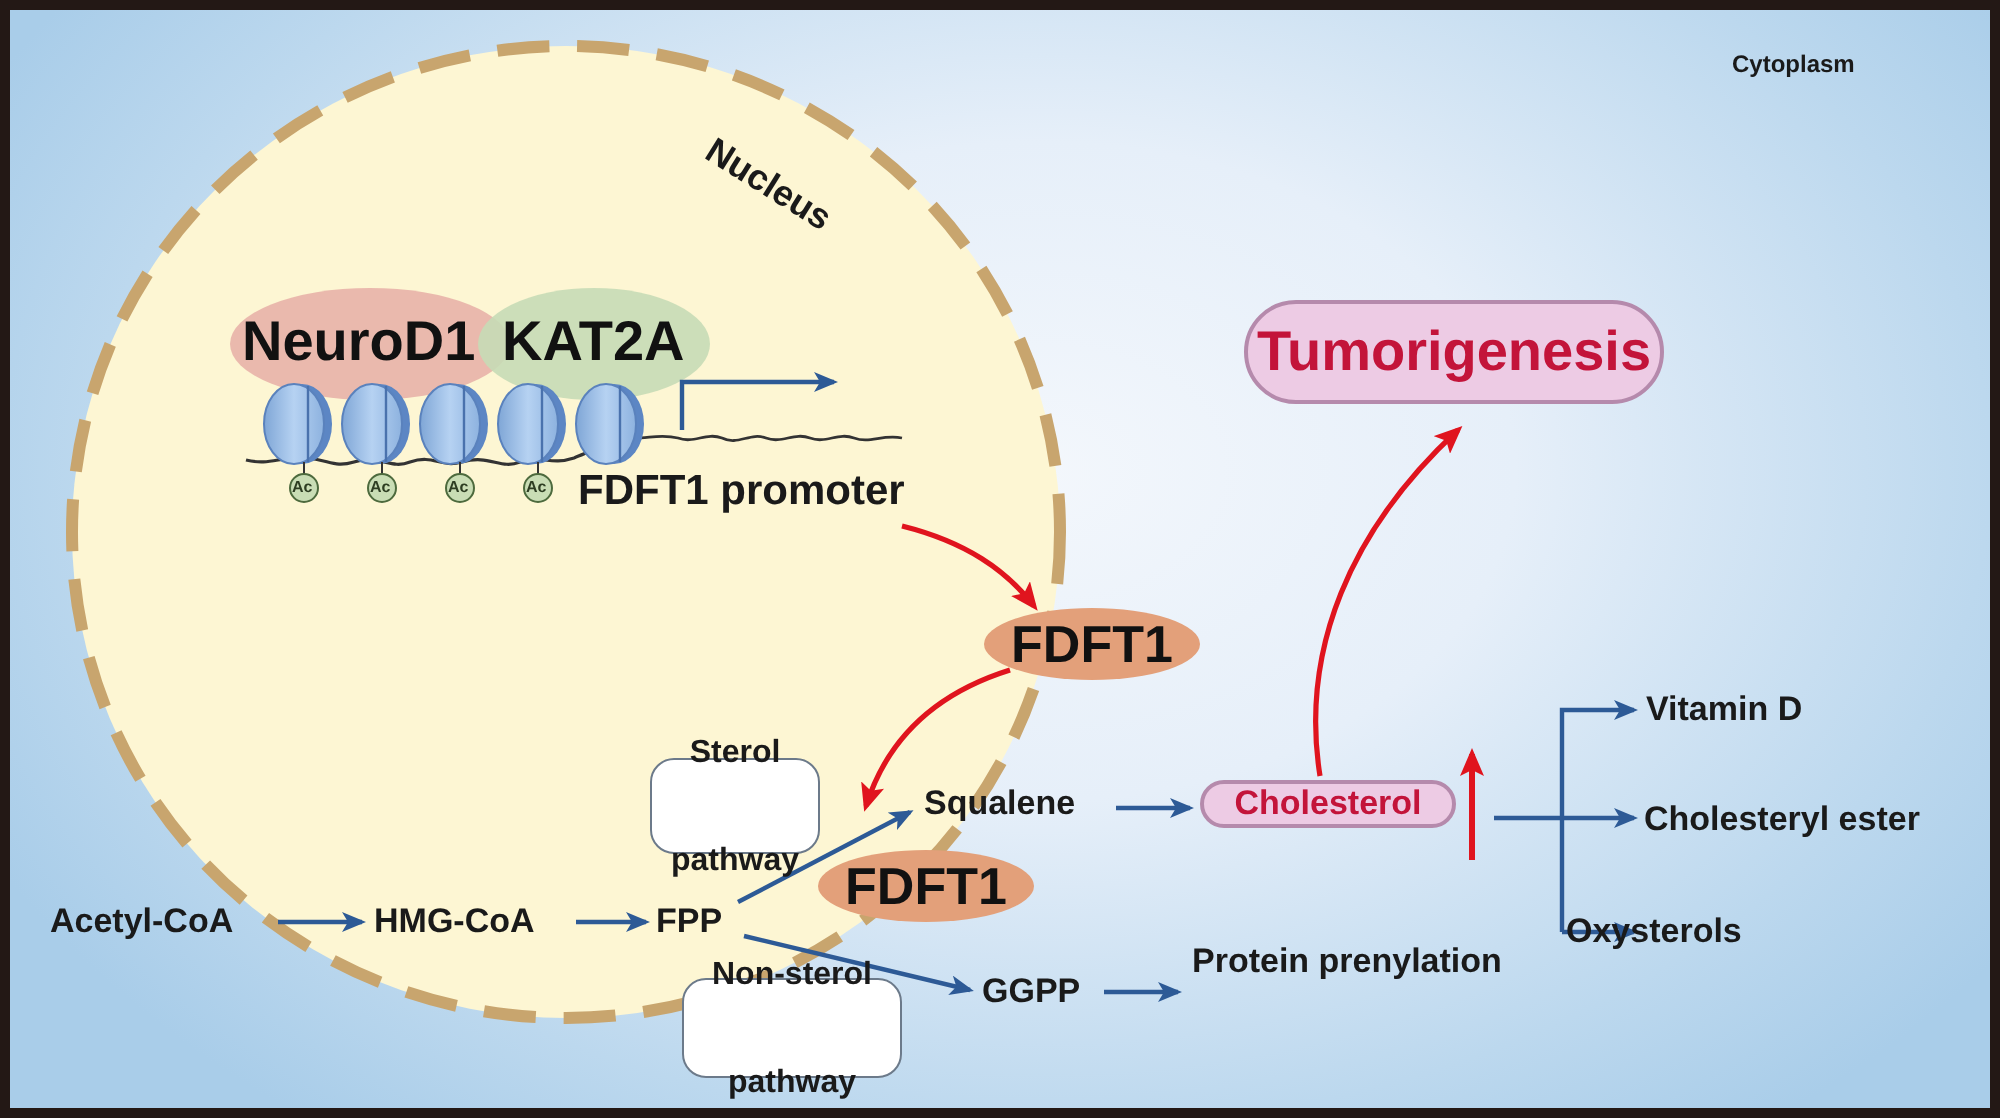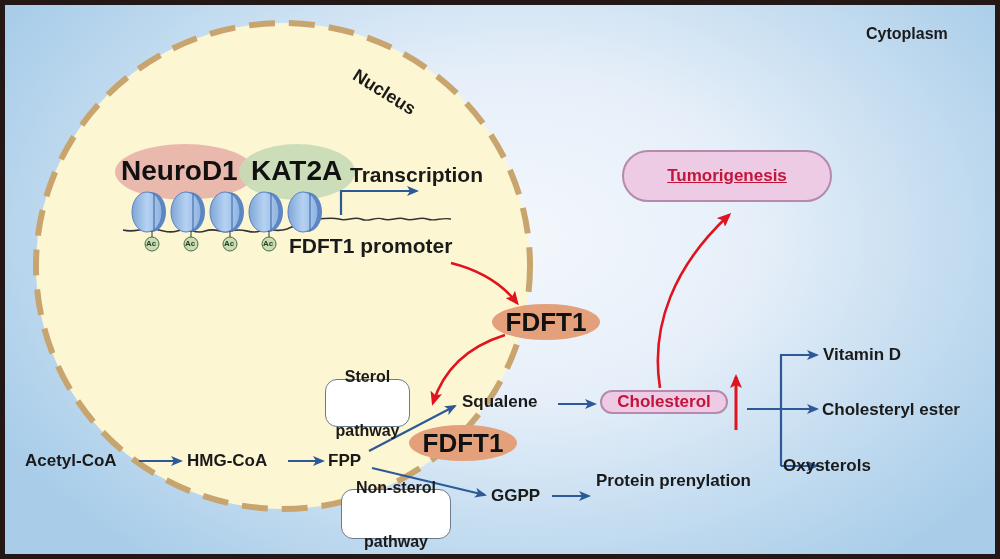--- a/index.html
+++ b/index.html
@@ -104,37 +104,36 @@
     <line x1="547" y1="491" x2="584" y2="491" stroke="#2d5a96" stroke-width="2.2" marker-end="url(#mBlue)"></line>
     <line x1="553" y1="399" x2="590" y2="399" stroke="#2d5a96" stroke-width="2.2" marker-end="url(#mBlue)"></line>
 
     <g>
       <line x1="742" y1="404" x2="812" y2="404" stroke="#2d5a96" stroke-width="2.2" marker-end="url(#mBlue)"></line>
       <path d="M776,461 L776,350 L812,350" fill="none" stroke="#2d5a96" stroke-width="2.2" marker-end="url(#mBlue)"></path>
       <line x1="776" y1="461" x2="812" y2="461" stroke="#2d5a96" stroke-width="2.2" marker-end="url(#mBlue)"></line>
     </g>
   </svg>
 
-  <div class="lbl" style="left:861px; top:20px; font-size:16px;text-align:right;">Cytoplasm</div>
+  <div class="lbl" style="left:861px; top:20px; font-size:12px;text-align:right;">Cytoplasm</div>
   <div class="lbl" style="left:355px; top:60px; font-size:18px; transform:rotate(32deg); transform-origin:left top;">Nucleus</div>
 
   <div class="lbl" style="left:116px; top:150px; font-size:28px; color:#111;">NeuroD1</div>
   <div class="lbl" style="left:246px; top:150px; font-size:28px; color:#111;">KAT2A</div>
-  <div class="lbl" style="left:345px; top:158px; font-size:21px;">Transcription</div>
   <div class="lbl" style="left:284px; top:229px; font-size:21px;">FDFT1 promoter</div>
 
   <div class="lbl" style="left:141px; top:234px; font-size:8px; color:#2d3d22;">Ac</div>
   <div class="lbl" style="left:180px; top:234px; font-size:8px; color:#2d3d22;">Ac</div>
   <div class="lbl" style="left:219px; top:234px; font-size:8px; color:#2d3d22;">Ac</div>
   <div class="lbl" style="left:258px; top:234px; font-size:8px; color:#2d3d22;">Ac</div>
 
   <div class="pill" style="left:487px; top:299px; width:108px; height:36px; border-radius:50%; background:#e3a07a; color:#111; font-size:26px;">FDFT1</div>
   <div class="pill" style="left:404px; top:420px; width:108px; height:36px; border-radius:50%; background:#e3a07a; color:#111; font-size:26px;">FDFT1</div>
 
-  <div class="pill" style="left:617px; top:145px; width:210px; height:52px; border-radius:26px; background:#edcbe4; border:2px solid #b58aac; color:#c3143a; font-size:17px;text-decoration:underline;">Tumorigenesis</div>
+  <div class="pill" style="left:617px; top:145px; width:210px; height:52px; border-radius:26px; background:#edcbe4; border:2px solid #b58aac; color:#c3143a; font-size:28px;">Tumorigenesis</div>
 
   <div class="pill" style="left:595px; top:385px; width:128px; height:24px; border-radius:16px; background:#edcbe4; border:2px solid #b58aac; color:#c3143a; font-size:17px;">Cholesterol</div>
 
   <div class="pathway-box" style="left:320px; top:374px; width:85px; height:48px;">
     <span>Sterol</span>
     <span>pathway</span>
   </div>
   <div class="pathway-box" style="left:336px; top:484px; width:110px; height:50px;">
     <span>Non-sterol</span>
     <span>pathway</span>

